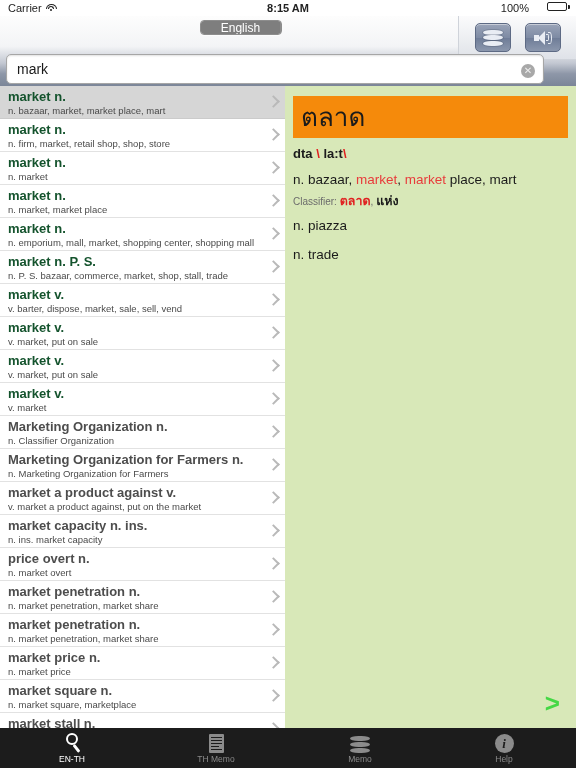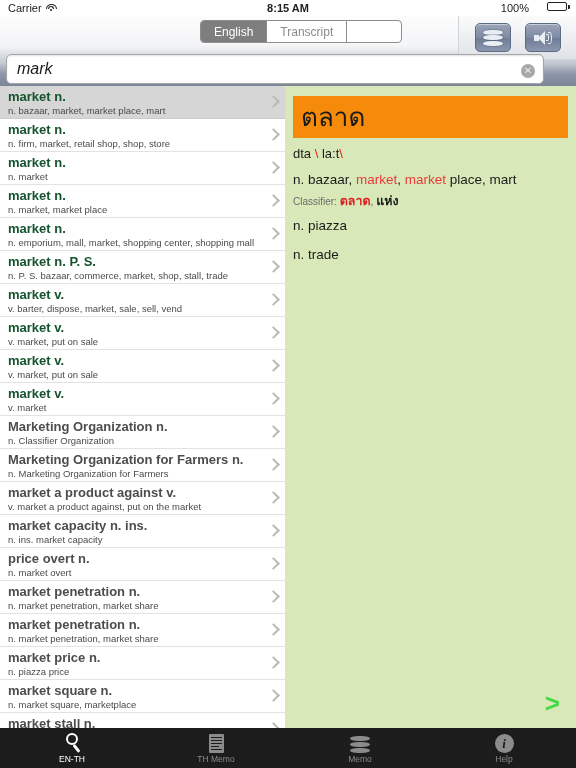--- a/index.html
+++ b/index.html
@@ -32,24 +32,25 @@
   .batt .cap { width:2px; height:4px; background:#222; margin-left:1px; border-radius:0 1px 1px 0; }
 
   
   .toolbar {
     position: absolute; top: 16px; left: 0; width: 576px; height: 77px;
     background: linear-gradient(to bottom, #fdfdfd 0%, #f3f4f6 40%, #c3c8d2 62%, #8e97a8 76%, #727d90 100%);
     border-bottom: 1px solid #4c5566;
   }
   .seg {
     position: absolute; top: 4px; left: 200px;
-    display: flex; height: 23px;
+    display: flex; height: 15px;
     border: 1px solid #8d8d8d; border-radius: 4px; overflow: hidden;
     background: #ffffff;
     box-shadow: 0 1px 0 rgba(255,255,255,0.6);
+    flex-direction: column;
   }
   .seg-item {
     display: flex; align-items: center; justify-content: center;
     font-size: 12px; color: #8a8a8a; padding: 0 13px;
     border-right: 1px solid #8d8d8d; min-width: 54px;
     background: #ffffff; cursor: pointer;
   }
   .seg-item:last-child { border-right: none; margin-top: 29px; }
   .seg-item.active { background: #7e7e7e; color: #ffffff; }
 
@@ -81,22 +82,22 @@
 
   
   .searchwrap { position: absolute; top: 52px; left: 0; width: 576px; height: 34px; }
   .searchfield {
     position: absolute; left: 6px; top: 2px; width: 538px; height: 30px;
     background: #ffffff; border: 1px solid #a6a6a6; border-radius: 5px;
     display: flex; align-items: center; padding: 0 10px;
     box-shadow: inset 0 1px 2px rgba(0,0,0,0.12);
   }
   .searchfield input {
-    border: none; outline: none; font-size: 16px; color: #1a1a1a;
-    font-family: "Liberation Sans", sans-serif; width: 480px; background: transparent; font-style: italic;
+    border: none; outline: none; font-size: 14px; color: #1a1a1a;
+    font-family: "Liberation Sans", sans-serif; width: 480px; background: transparent;
   }
   .clearbtn {
     position: absolute; right: 8px; top: 9px; width: 14px; height: 14px;
     border-radius: 50%; background: #a8a8a8; color: #eeeeee;
     font-size: 10px; line-height: 14px; text-align: center; cursor: pointer;
     font-family: "Liberation Sans", sans-serif;
   }
 
   
   .list {
@@ -125,21 +126,21 @@
   
   .detail {
     position: absolute; top: 86px; left: 285px; right: 0; bottom: 40px;
     background: #d8e8b8; overflow: hidden;
   }
   .entry-head {
     position: absolute; left: 8px; top: 10px; width: 275px; height: 42px;
     background: #f58a0b; display: flex; align-items: center; padding-left: 8px;
   }
   .entry-head .th { font-size: 26px; color: #1b1b1b; line-height: 1; }
-  .phon { position: absolute; left: 8px; top: 60px; font-size: 13px; font-weight: normal; color: #1b1b1b; }
+  .phon { position: absolute; left: 8px; top: 60px; font-size: 13px; font-weight: bold; color: #1b1b1b; }
   .phon .sl { color: #e02020; }
   .gloss { position: absolute; left: 8px; top: 86px; font-size: 13.5px; color: #1b1b1b; }
   .gloss .hl { color: #e83b3b; }
   .clsf { position: absolute; left: 8px; top: 105px; font-size: 10px; color: #6b6b6b; }
   .clsf .th-red { color: #e02020; font-size: 12.5px; font-weight: bold; }
   .clsf .th-dk { color: #1b1b1b; font-size: 12.5px; font-weight: bold; }
   .sense2 { position: absolute; left: 8px; top: 132px; font-size: 13.5px; color: #1b1b1b; }
   .sense3 { position: absolute; left: 8px; top: 161px; font-size: 13.5px; color: #1b1b1b; }
   .nextarrow {
     position: absolute; right: 16px; bottom: 12px;
@@ -314,21 +315,21 @@
         <div class="sub">n. market penetration, market share</div>
         <span class="chev"></span>
       </div>
       <div class="row dark">
         <div class="head">market penetration n.</div>
         <div class="sub">n. market penetration, market share</div>
         <span class="chev"></span>
       </div>
       <div class="row dark">
         <div class="head">market price n.</div>
-        <div class="sub">n. piazza price</div>
+        <div class="sub">n. market price</div>
         <span class="chev"></span>
       </div>
       <div class="row dark">
         <div class="head">market square n.</div>
         <div class="sub">n. market square, marketplace</div>
         <span class="chev"></span>
       </div>
       <div class="row dark">
         <div class="head">market stall n.</div>
         <div class="sub"></div>

